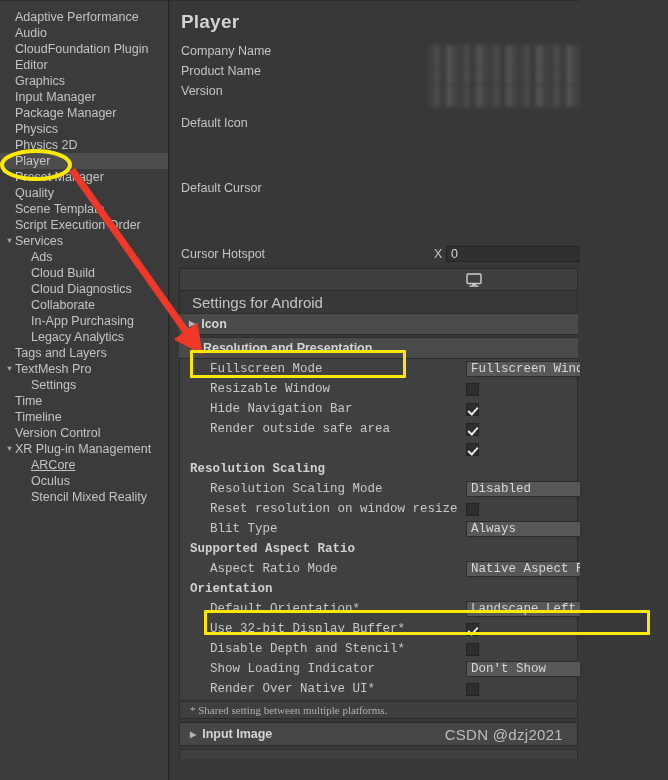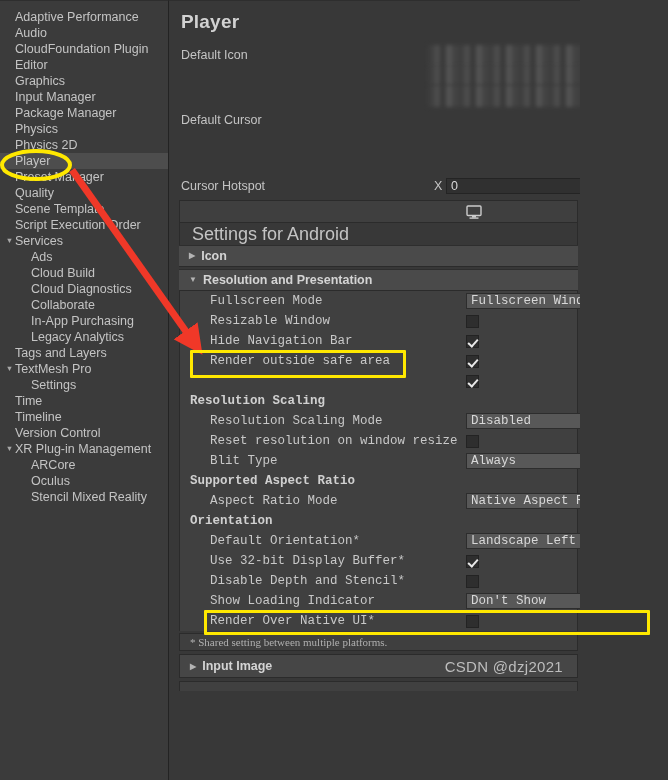--- a/index.html
+++ b/index.html
@@ -110,21 +110,21 @@
     margin: 4px 2px 0 10px;
     position: relative;
   }
   .monitor-icon {
     position: absolute;
     left: 286px; top: 4px;
   }
   .android-label {
     height: 22px;
     display: flex; align-items: center;
-    font-size: 18px;
+    font-size: 15px;
     color: #c4c4c4;
     padding-left: 12px;
   }
   .foldout {
     height: 22px;
     display: flex;
     align-items: center;
     background: #4a4a4a;
     border-top: 1px solid #2e2e2e;
     border-bottom: 1px solid #2b2b2b;
@@ -360,36 +360,50 @@
       <div class="side-row">
         <span class="caret empty">&nbsp;</span>
         <span class="slabel">Version Control</span>
       </div>
       <div class="side-row">
         <span class="caret">▼</span>
         <span class="slabel">XR Plug-in Management</span>
       </div>
       <div class="side-row">
         <span class="caret empty">&nbsp;</span>
-        <span class="slabel" style="padding-left: 16px;">ARCore</span>
+        <span class="slabel" style="padding-left: 16px; text-decoration: underline;">ARCore</span>
       </div>
       <div class="side-row">
         <span class="caret empty">&nbsp;</span>
         <span class="slabel" style="padding-left: 16px;">Oculus</span>
       </div>
       <div class="side-row">
         <span class="caret empty">&nbsp;</span>
         <span class="slabel" style="padding-left: 16px;">Stencil Mixed Reality</span>
       </div>
     </div>
 
   <div id="main">
 
     <div id="page-title">Player</div>
 
+    <div style="margin-top:8px;">
+      <div class="prop-row">
+        <span class="prop-label">Company Name</span>
+        <span class="field-underline"></span>
+      </div>
+      <div class="prop-row">
+        <span class="prop-label">Product Name</span>
+        <span class="field-underline"></span>
+      </div>
+      <div class="prop-row">
+        <span class="prop-label">Version</span>
+        <span class="field-underline"></span>
+      </div>
+    </div>
 
     <div class="mosaic" style="left:259px; top:44px; width:240px; height:22px;"></div>
     <div class="mosaic" style="left:259px; top:64px; width:248px; height:20px;"></div>
     <div class="mosaic" style="left:259px; top:84px; width:205px; height:22px;"></div>
 
     <div class="prop-row" style="margin-top:12px;">
       <span class="prop-label">Default Icon</span>
     </div>
     <div style="height:45px;"></div>
 

